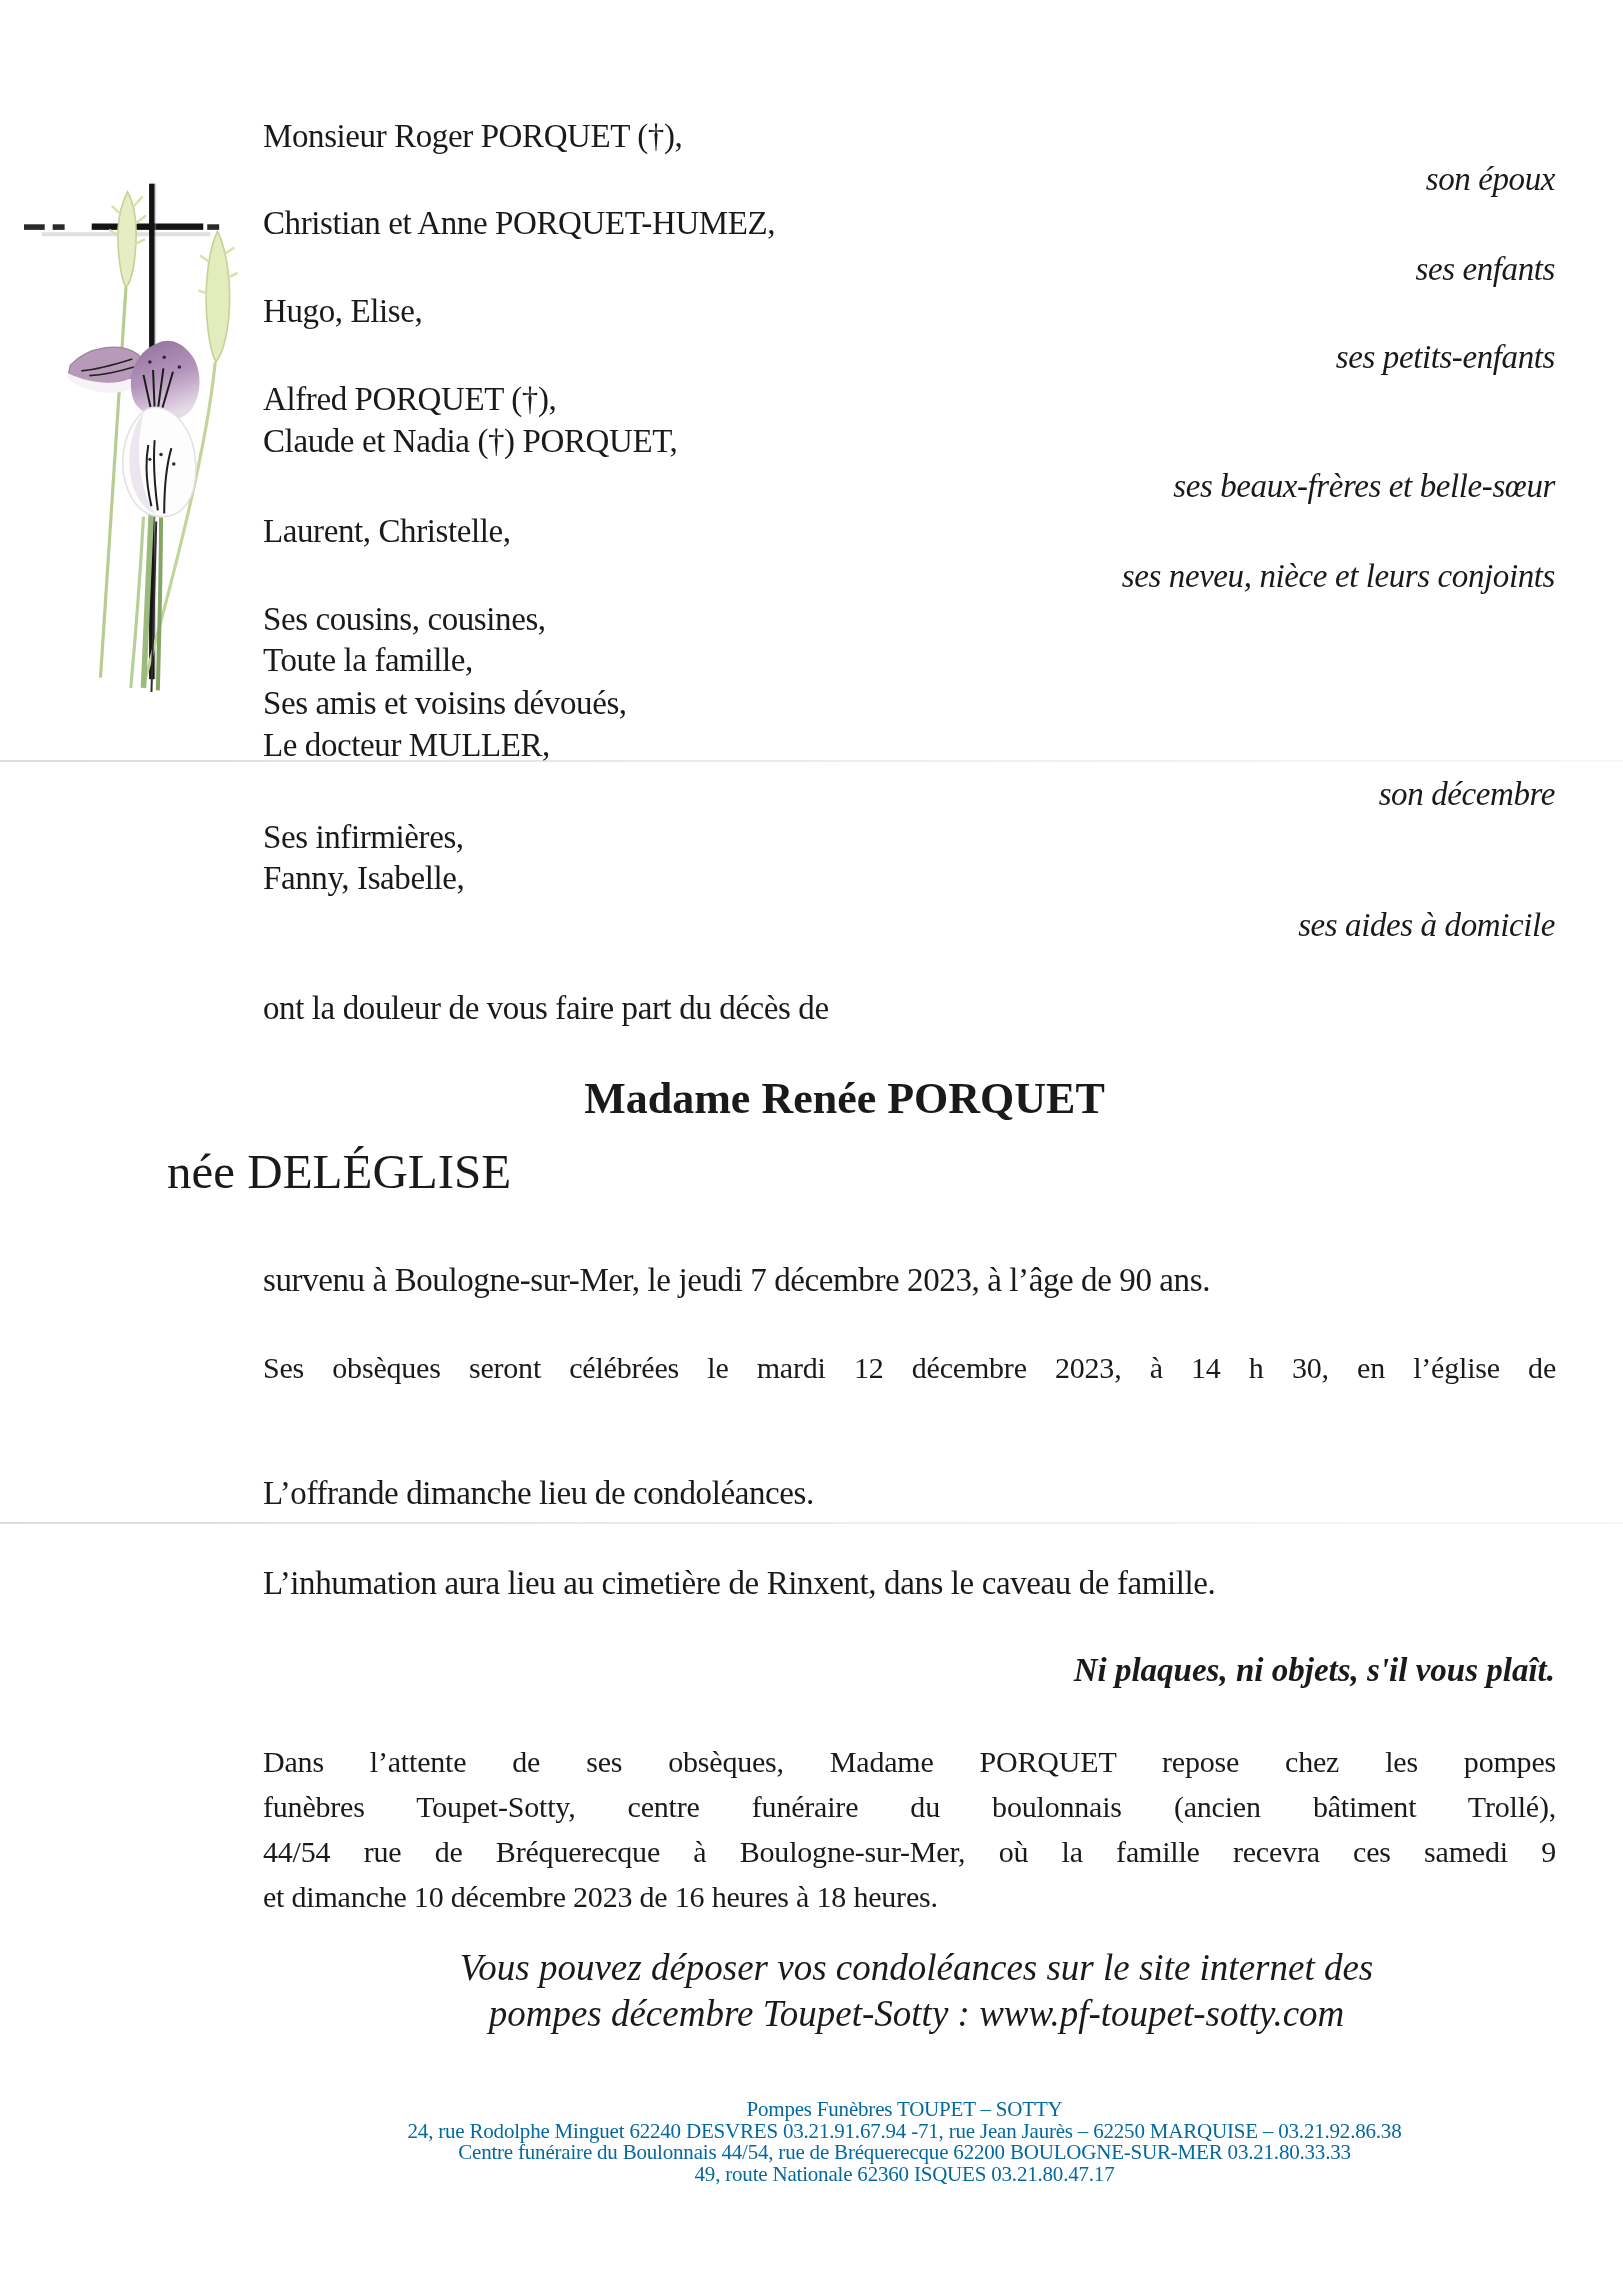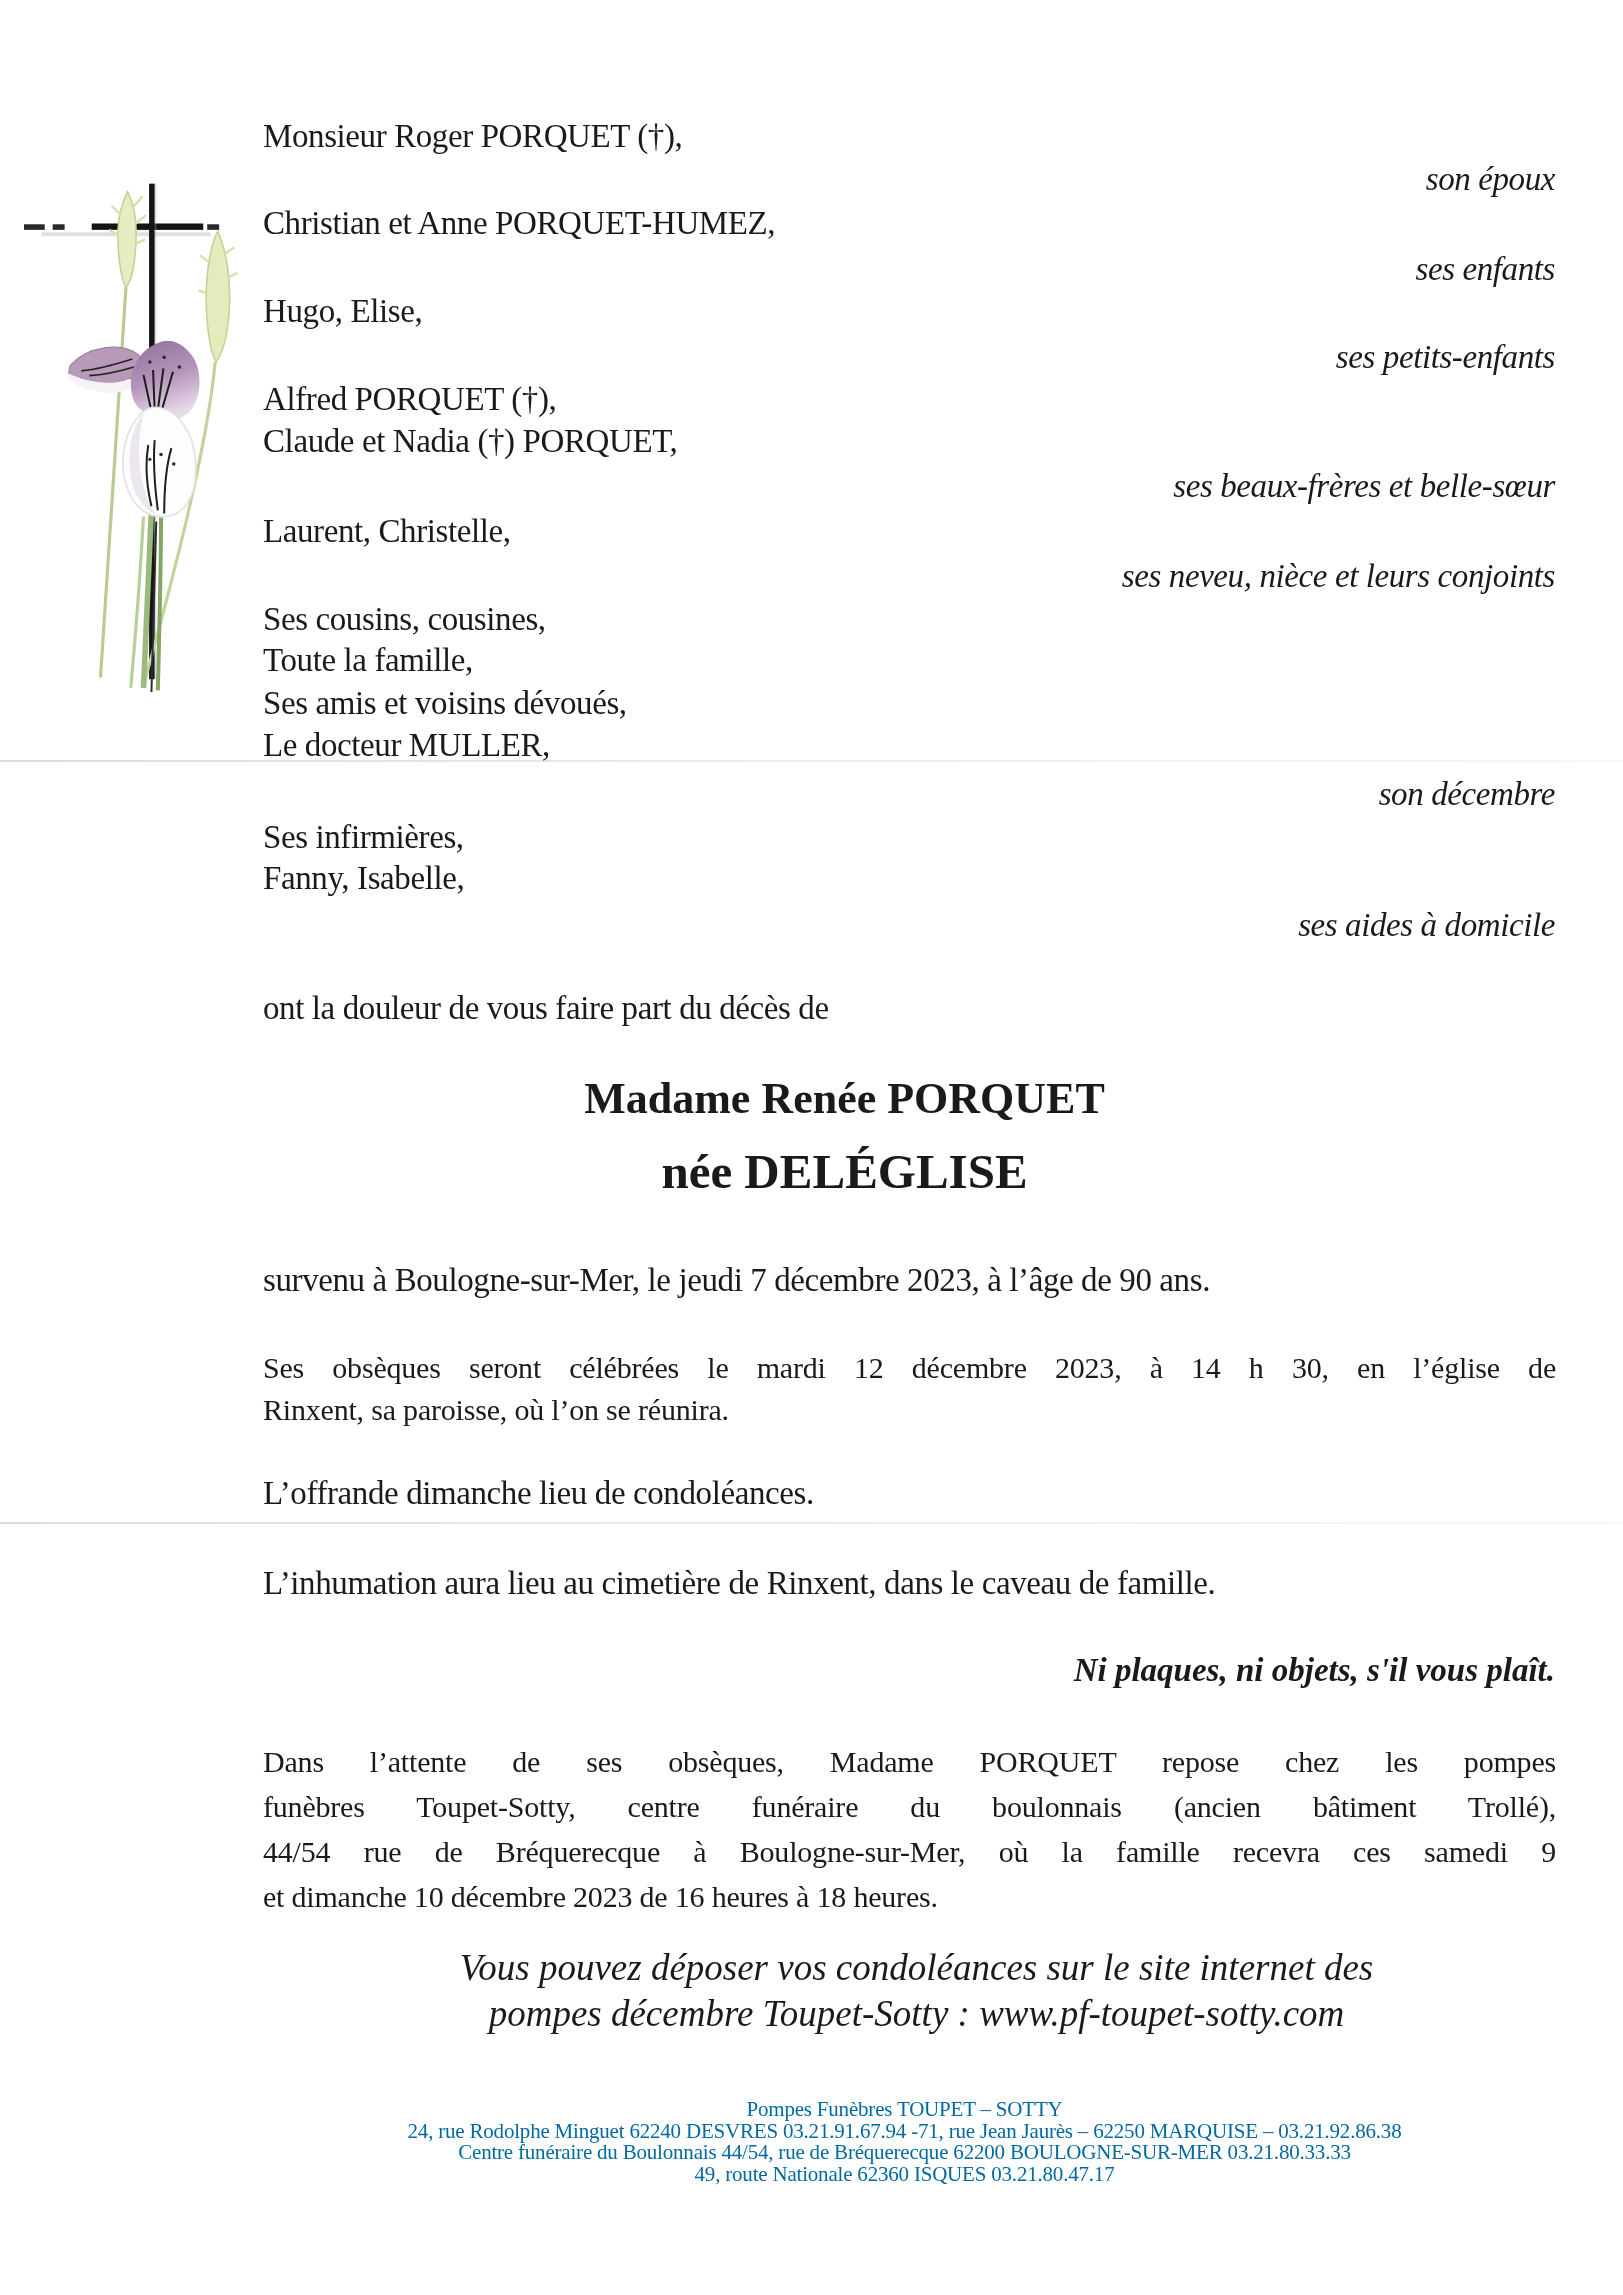--- a/index.html
+++ b/index.html
@@ -21,21 +21,21 @@
     position:absolute;right:69px;
     font-size:33px;line-height:40px;font-style:italic;
     letter-spacing:-0.4px;white-space:nowrap;text-align:right;
   }
   .title1{
     position:absolute;left:167px;width:1355px;top:1073px;
     font-size:44px;font-weight:bold;text-align:center;white-space:nowrap;
   }
   .title2{
     position:absolute;left:167px;width:1355px;top:1143px;
-    font-size:49px;font-weight:bold;text-align:center;white-space:nowrap;
+    font-size:49px;font-weight:normal;white-space:nowrap;
   }
   .para{
     position:absolute;left:263px;width:1293px;
     font-size:30px;letter-spacing:-0.2px;
   }
   .para .jline{ text-align:justify; text-align-last:justify; }
   .para .lastline{ text-align:left; }
   .funeral .ln{ height:42px; line-height:42px; }
   .repose .ln{ height:45px; line-height:45px; }
   .request{
@@ -139,21 +139,20 @@
 
   <div class="l" style="top:988px">ont la douleur de vous faire part du décès de</div>
 
   <div class="title1">Madame Renée PORQUET</div>
   <div class="title2">née DELÉGLISE</div>
 
   <div class="l" style="top:1260px">survenu à Boulogne-sur-Mer, le jeudi 7 décembre 2023, à l’âge de 90 ans.</div>
 
   <div class="para funeral" style="top:1347px">
     <div class="ln jline">Ses obsèques seront célébrées le mardi 12 décembre 2023, à 14 h 30, en l’église de</div>
-    <div class="ln lastline">Rinxent, sa paroisse, où l’on se réunira.</div>
   </div>
 
   <div class="l" style="top:1473px">L’offrande dimanche lieu de condoléances.</div>
 
   <div class="l" style="top:1563px">L’inhumation aura lieu au cimetière de Rinxent, dans le caveau de famille.</div>
 
   <div class="request">Ni plaques, ni objets, s'il vous plaît.</div>
 
   <div class="para repose" style="top:1739px">
     <div class="ln jline">Dans l’attente de ses obsèques, Madame PORQUET repose chez les pompes</div>

